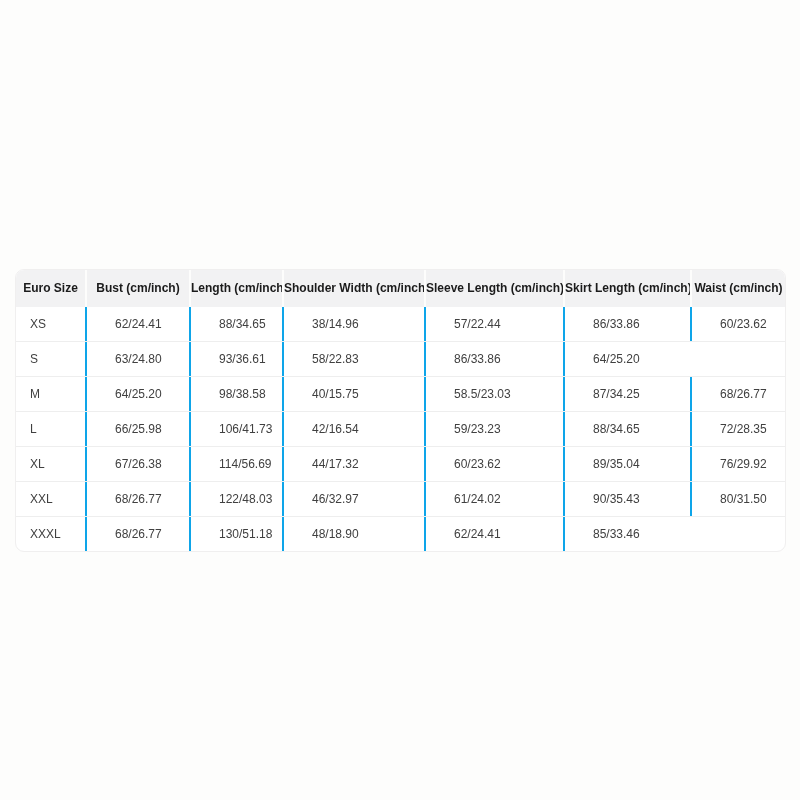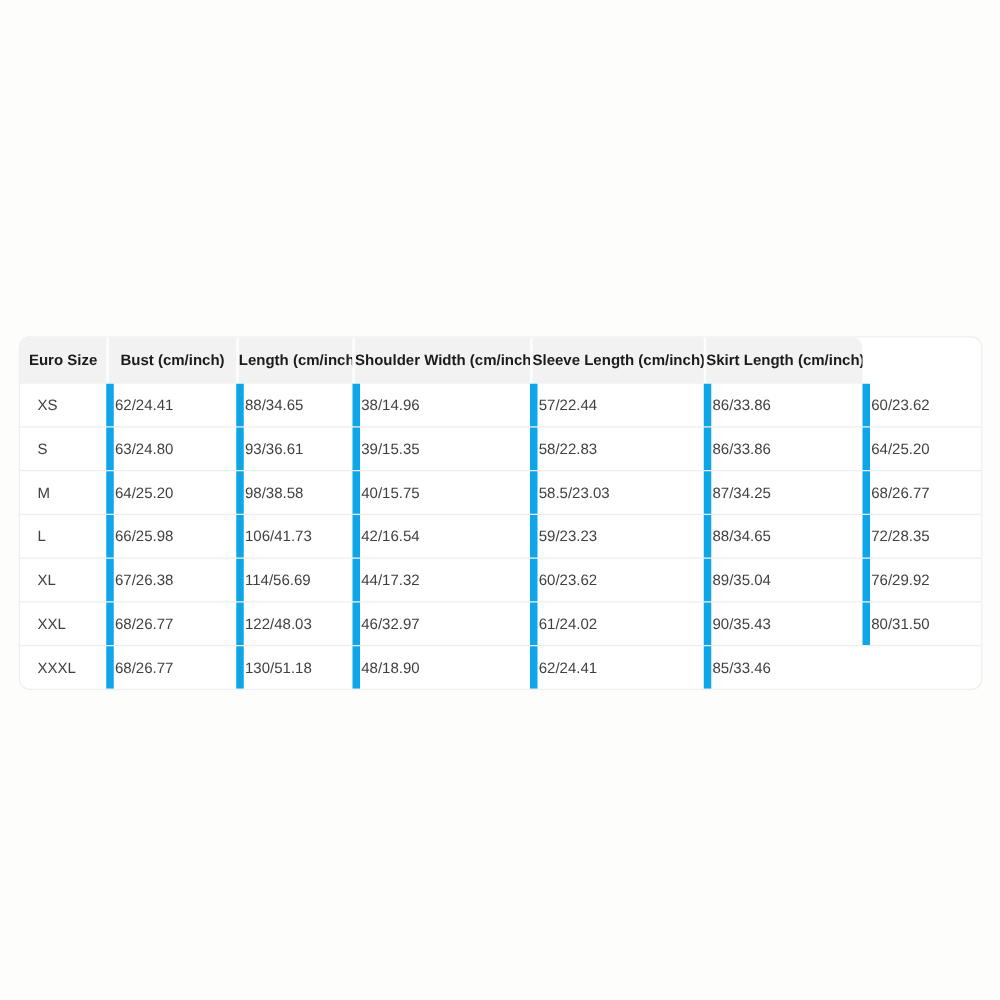--- a/index.html
+++ b/index.html
@@ -40,57 +40,57 @@
     white-space: nowrap;
     overflow: hidden;
   }
   .hcell:first-child { border-left: none; border-top-left-radius: 8px; }
   .hcell:last-child  { border-top-right-radius: 8px; }
   .trow { border-top: 1px solid #eeeeee; }
   .trow:first-child { border-top: none; }
   .tcell {
     height: 34px;
     line-height: 34px;
-    border-left: 6px solid #0ea5e9;
+    border-left: 2px solid #0ea5e9;
     font-size: 12px;
     color: #404040;
-    padding-left: 1px;
+    padding-left: 28px;
     white-space: nowrap;
     overflow: hidden;
   }
   .tcell:first-child { border-left: none; padding-left: 14px; }
 </style>
 </head>
 <body>
 
 <div class="page">
   <div class="size-card">
     <div class="thead">
         <div class="hcell">Euro Size</div>
         <div class="hcell">Bust (cm/inch)</div>
         <div class="hcell">Length (cm/inch)</div>
         <div class="hcell">Shoulder Width (cm/inch)</div>
         <div class="hcell">Sleeve Length (cm/inch)</div>
         <div class="hcell">Skirt Length (cm/inch)</div>
+        <div class="hcell">Waist (cm/inch)</div>
       </div>
     <div class="tbody">
         <div class="trow">
           <div class="tcell">XS</div>
           <div class="tcell">62/24.41</div>
           <div class="tcell">88/34.65</div>
           <div class="tcell">38/14.96</div>
           <div class="tcell">57/22.44</div>
           <div class="tcell">86/33.86</div>
           <div class="tcell">60/23.62</div>
         </div>
         <div class="trow">
           <div class="tcell">S</div>
           <div class="tcell">63/24.80</div>
           <div class="tcell">93/36.61</div>
-          <div class="tcell">39/15.35</div>
           <div class="tcell">58/22.83</div>
           <div class="tcell">86/33.86</div>
           <div class="tcell">64/25.20</div>
         </div>
         <div class="trow">
           <div class="tcell">M</div>
           <div class="tcell">64/25.20</div>
           <div class="tcell">98/38.58</div>
           <div class="tcell">40/15.75</div>
           <div class="tcell">58.5/23.03</div>

